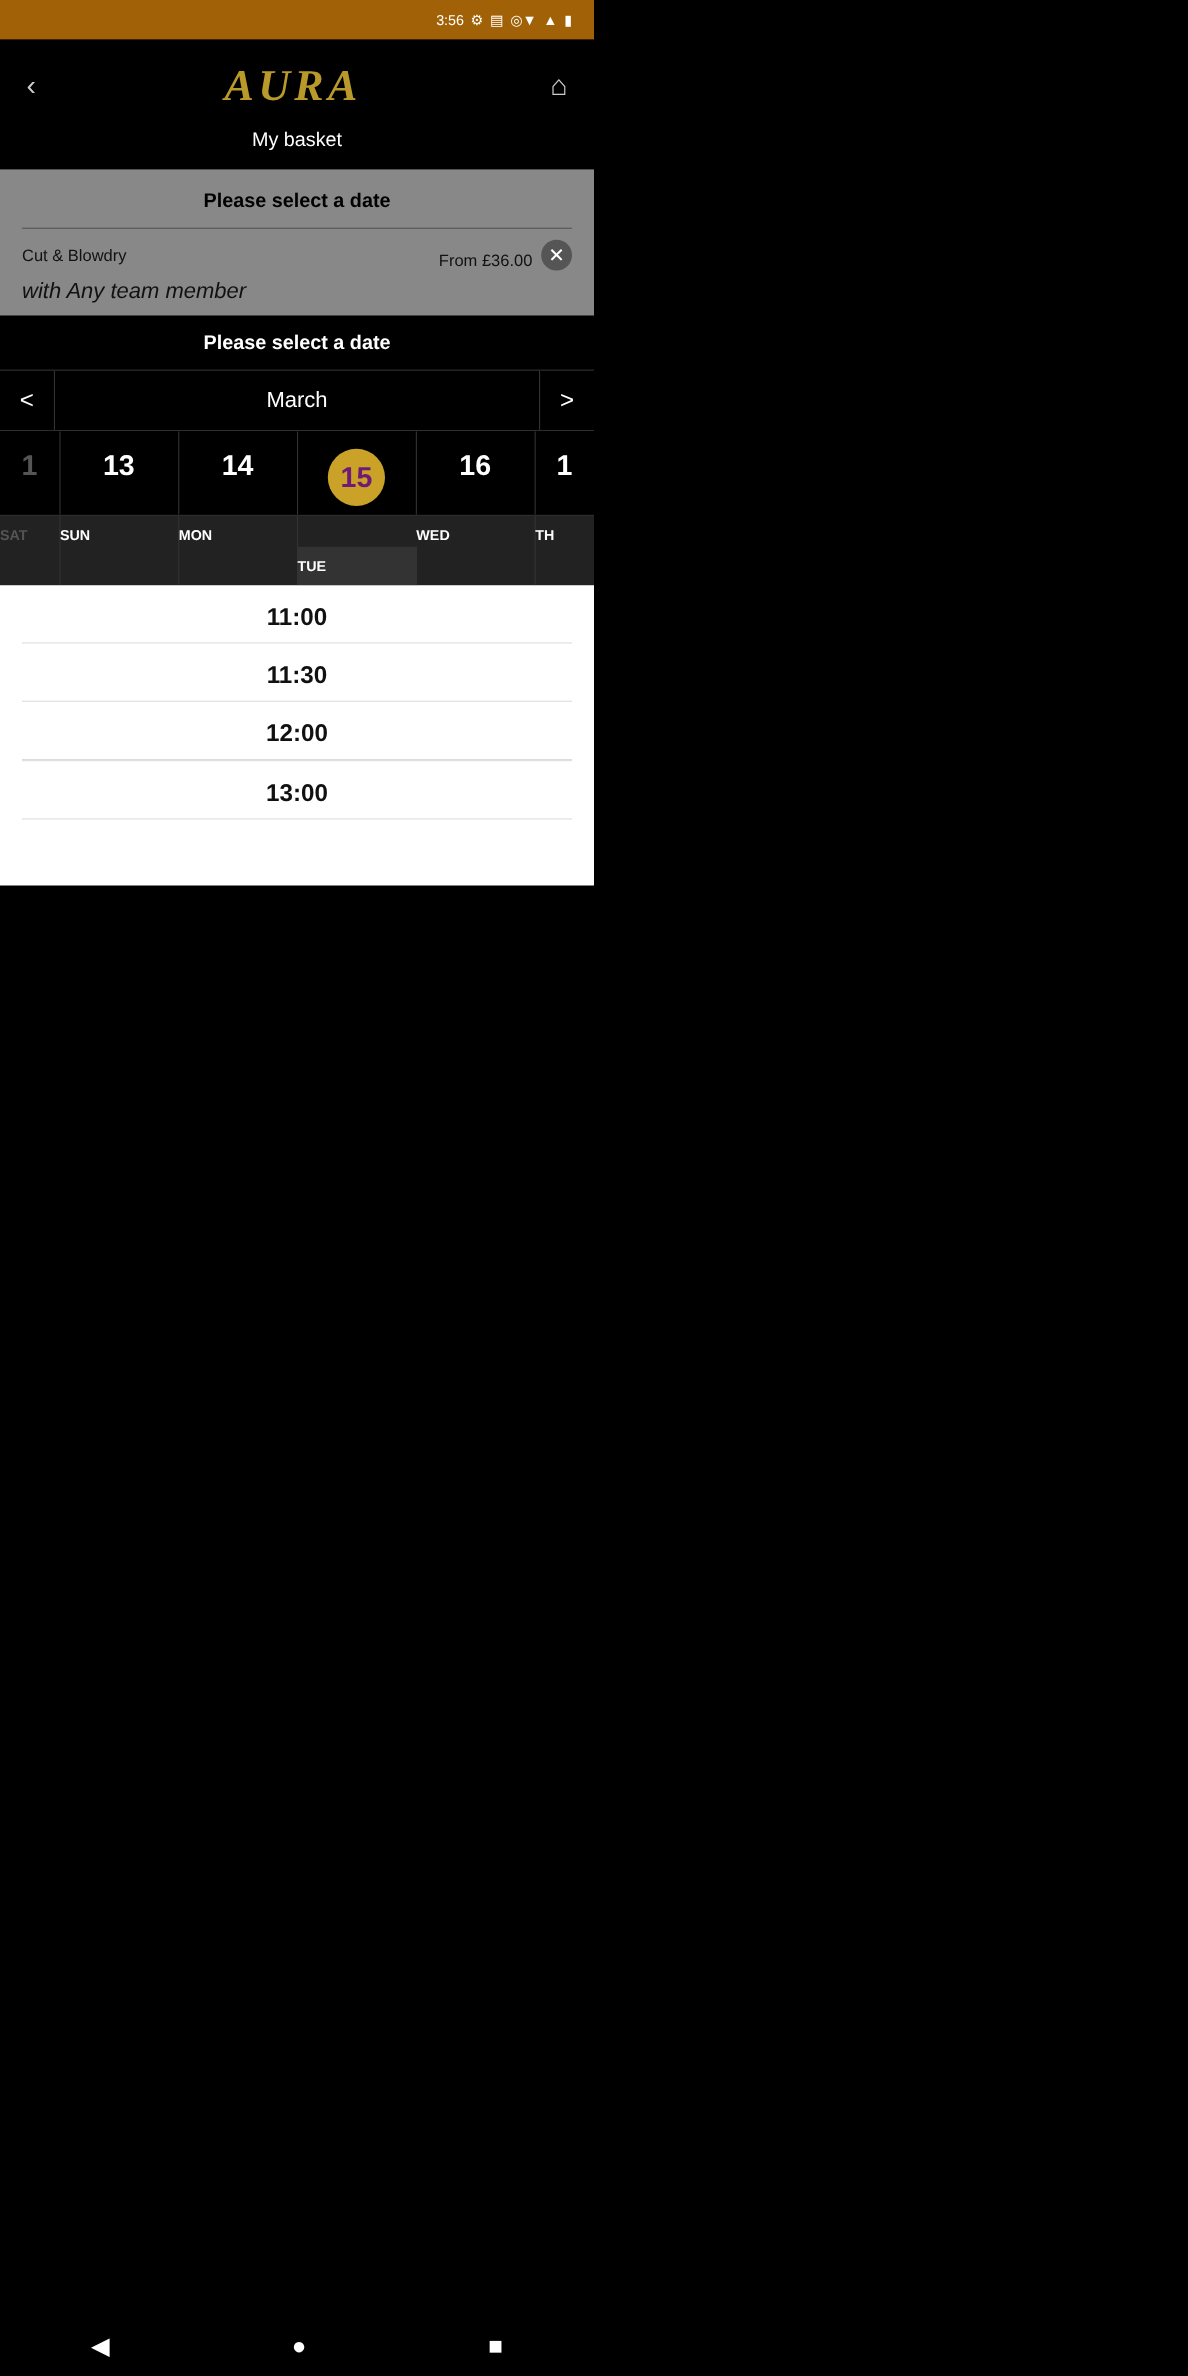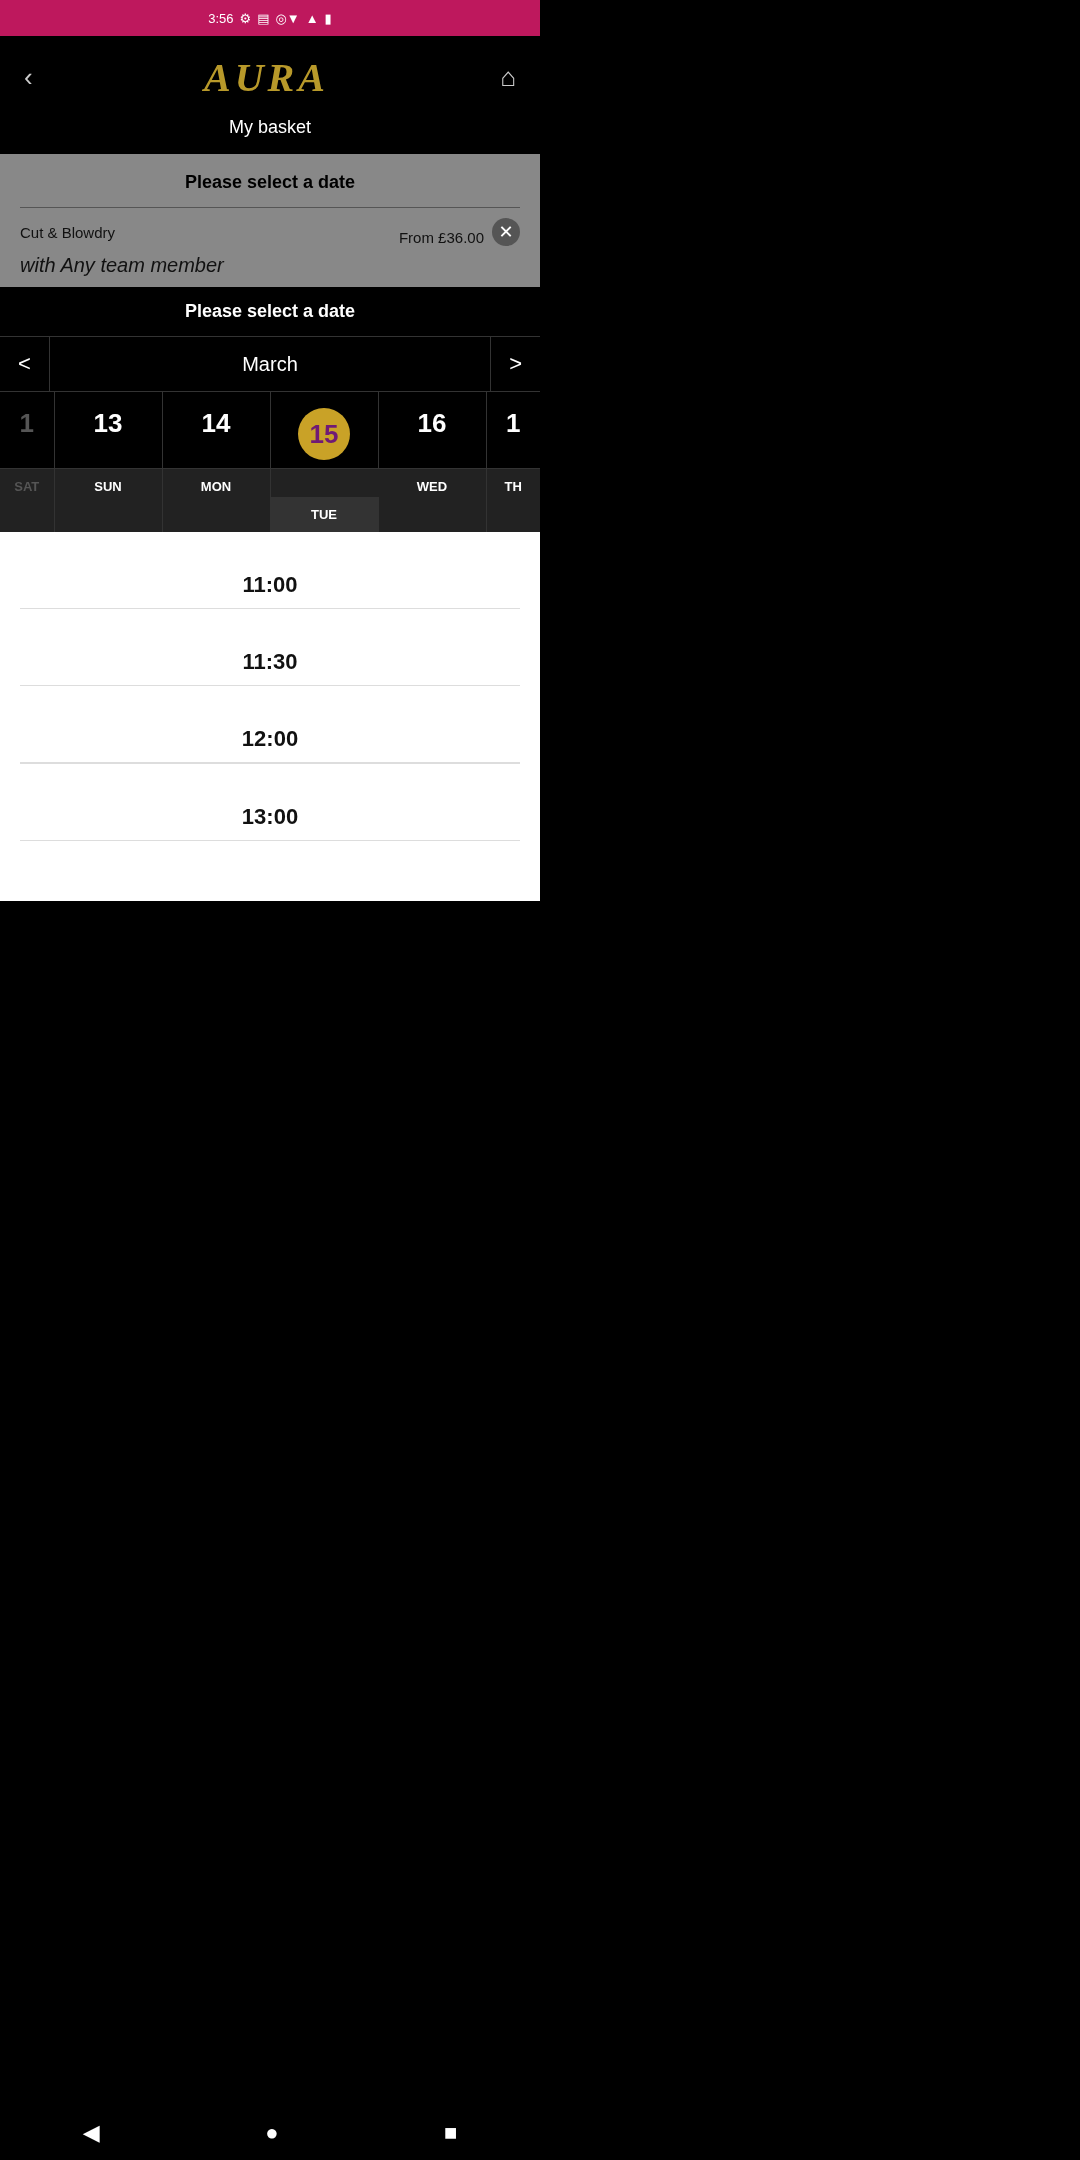--- a/index.html
+++ b/index.html
@@ -8,24 +8,24 @@
     body {
       width: 540px;
       min-height: 1080px;
       background: #000;
       font-family: Arial, sans-serif;
       overflow-x: hidden;
     }
 
     
     .status-bar {
-      background: #be185d;
-      color: #fff;
-      display: flex;
-      justify-content: center;
+      background: #a16207;
+      color: #fff;
+      display: flex;
+      justify-content: flex-end;
       align-items: center;
       padding: 8px 20px;
       font-size: 13px;
       height: 36px;
     }
     .status-left { display: flex; align-items: center; gap: 6px; }
     .status-right { display: flex; align-items: center; gap: 6px; }
 
     
     .header {
@@ -192,21 +192,20 @@
     }
 
     
     .daynames-row {
       background: #222;
       display: flex;
       overflow: hidden;
     }
     .dayname-col {
       flex: 1;
-      text-align: center;
       color: #fff;
       font-size: 13px;
       font-weight: bold;
       padding: 10px 0;
     }
     .dayname-col.partial-left {
       flex: 0.5;
     }
     .dayname-col.partial-right {
       flex: 0.5;
@@ -214,21 +213,21 @@
 
     
     .time-slots {
       background: #fff;
       flex: 1;
     }
     .time-slot {
       display: flex;
       align-items: center;
       justify-content: center;
-      padding: 40px 0 10px;
+      padding: 16px 0 10px;
       cursor: pointer;
     }
     .time-slot-label {
       font-size: 22px;
       font-weight: bold;
       color: #111;
     }
     .time-slot-divider {
       height: 1px;
       background: #ddd;

